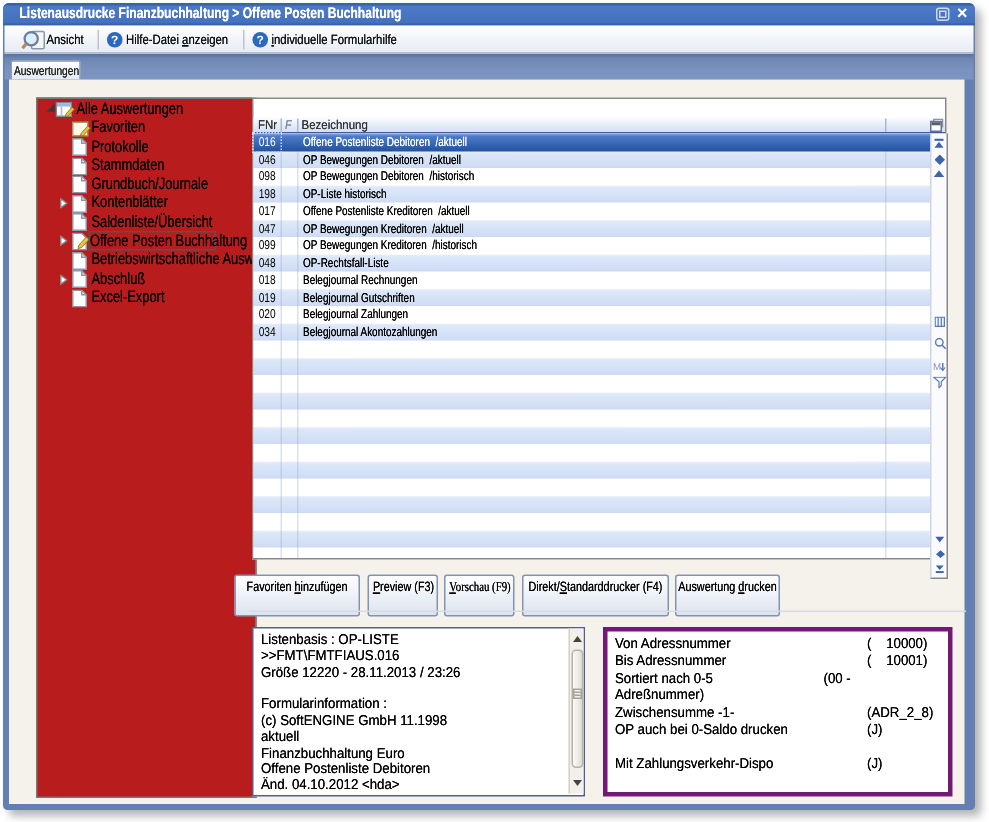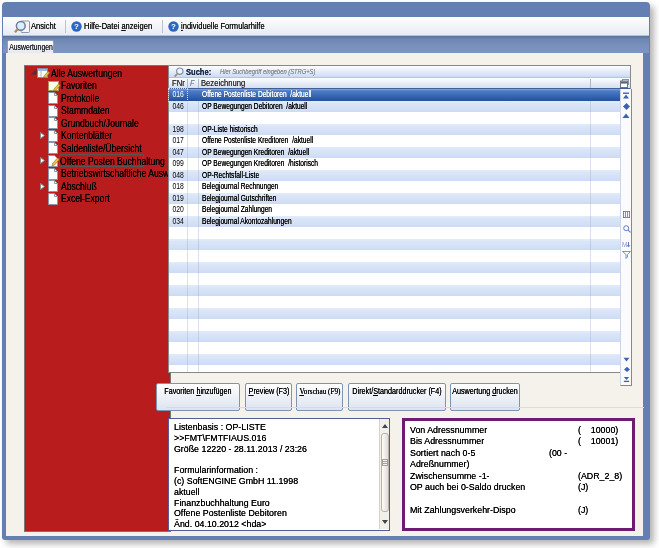--- a/index.html
+++ b/index.html
@@ -36,20 +36,26 @@
 .btn { position:absolute; top:330px; height:28px; background:linear-gradient(#fefefe,#dde4f0); border:1px solid #7f93b5; border-radius:2px; font-size:9px; font-family:"Liberation Sans",sans-serif; color:#000; text-align:center; line-height:13px; white-space:nowrap; }
 #pleft { position:absolute; left:162px; top:365px; width:222px; height:113px; background:#fff; border:1px solid #565a96; font-size:9.5px; color:#000; }
 #pright { position:absolute; left:396px; top:365px; width:233px; height:113px; background:#fff; border:3px solid #701a75; font-size:9.5px; color:#000; }
 #plsb { position:absolute; right:0; top:0; width:10px; height:110px; background:#f1f0ea; border-left:1px solid #d5d2c9; }
 .pl { position:absolute; left:5px; line-height:10.8px; }
 .pr { position:absolute; line-height:11.4px; }
 </style>
 </head>
 <body>
 <div id="win">
+  <div id="title"><span class="t" style="line-height:15px;">Listenausdrucke Finanzbuchhaltung &gt; Offene Posten Buchhaltung</span>
+    <div class="btns">
+        <div id="rest"></div>
+        <div id="clo">✕</div>
+      </div>
+  </div>
   <div id="toolbar">
     <svg style="position:absolute; left:11px; top:3px;" width="17" height="14" viewBox="0 0 17 14">
       <rect x="7" y="1" width="8.5" height="11.5" rx="1" fill="#f4f6f9" stroke="#8a97ad"></rect>
       <circle cx="6.8" cy="5.8" r="4.4" fill="#ddeefb" stroke="#6b7f9c" stroke-width="1.5"></circle>
       <line x1="3.5" y1="9.2" x2="1" y2="12.2" stroke="#b58a5a" stroke-width="2.2"></line>
     </svg>
     <span class="t84" style="position:absolute; left:27.5px; top:0; line-height:19px;">Ansicht</span>
     <div style="position:absolute; left:62px; top:3px; width:1px; height:13px; background:#b9c3d4;"></div>
     <svg style="position:absolute; left:68px; top:4px;" width="11" height="11" viewBox="0 0 11 11">
       <circle cx="5.5" cy="5.5" r="5.2" fill="#2d68c0"></circle>
@@ -134,28 +140,20 @@
           <path d="M6.5 0.5 L6.5 3.5 L9.5 3.5" fill="none" stroke="#8b96a8"></path>
         </svg>
       <span class="ti t" style="left:35.5px; top:113.5px;">Abschluß</span>
       <svg style="position:absolute; left:22.5px; top:126.6px;" width="10" height="12" viewBox="0 0 10 12">
           <path d="M0.5 0.5 L6.5 0.5 L9.5 3.5 L9.5 11.5 L0.5 11.5 Z" fill="#fff" stroke="#8b96a8"></path>
           <path d="M6.5 0.5 L6.5 3.5 L9.5 3.5" fill="none" stroke="#8b96a8"></path>
         </svg>
       <span class="ti t" style="left:35.5px; top:126.1px;">Excel-Export</span>
     </div>
     <div id="grid">
-      <div id="search">
-        <svg style="position:absolute; left:4px; top:1px;" width="12" height="11" viewBox="0 0 12 11">
-          <circle cx="6.8" cy="4.2" r="3.2" fill="#eef6fc" stroke="#7a8fae" stroke-width="1.2"></circle>
-          <line x1="4.2" y1="6.9" x2="1.6" y2="9.6" stroke="#b58a5a" stroke-width="1.7"></line>
-        </svg>
-        <span class="t84" style="position:absolute; left:17px; top:0; line-height:12px; font-weight:bold; color:#1c2c46;">Suche:</span>
-        <span class="t" style="position:absolute; left:50.5px; top:0; line-height:12px; font-style:italic; color:#8d8d8d; font-size:7.4px;">Hier Suchbegriff eingeben (STRG+S)</span>
-      </div>
       <div id="thead">
         <span class="t90" style="position:absolute; left:3px; top:0; line-height:10px;">FNr</span>
         <span class="t84" style="position:absolute; left:21px; top:0; line-height:10px; font-style:italic; color:#7d8ca6;">F</span>
         <span class="t90" style="position:absolute; left:32px; top:0; line-height:10px;">Bezeichnung</span>
         <div style="position:absolute; left:18px; top:1px; width:1px; height:9px; background:#aab8ce;"></div>
         <div style="position:absolute; left:29px; top:1px; width:1px; height:9px; background:#aab8ce;"></div>
         <div style="position:absolute; left:421px; top:1px; width:1px; height:9px; background:#aab8ce;"></div>
         <svg style="position:absolute; right:1.5px; top:1px;" width="9" height="9" viewBox="0 0 9 9">
           <rect x="2.5" y="0.5" width="6" height="5" fill="#f8f9fb" stroke="#8a93a5"></rect>
           <rect x="0.5" y="2" width="7" height="6.5" fill="#fdfdfe" stroke="#6a7385"></rect>
@@ -166,20 +164,24 @@
         <div class="cline" style="left:18px;"></div>
         <div class="cline" style="left:29px;"></div>
         <div class="cline" style="left:421px;"></div>
         <div class="row" id="selrow" style="top:0;">
           <span class="fnr" style="outline:1px dotted #cdf;"><span class="tc">016</span></span>
             <span class="bez t">Offene Postenliste Debitoren&nbsp; /aktuell</span>
         </div>
         <div class="row" style="top:11.5px;padding-left:20px;">
             <span class="fnr"><span class="tc">046</span></span>
             <span class="bez t">OP Bewegungen Debitoren&nbsp; /aktuell</span>
+          </div>
+        <div class="row" style="top:23px;">
+            <span class="fnr"><span class="tc">098</span></span>
+            <span class="bez t">OP Bewegungen Debitoren&nbsp; /historisch</span>
           </div>
         <div class="row" style="top:34.5px;">
             <span class="fnr"><span class="tc">198</span></span>
             <span class="bez t">OP-Liste historisch</span>
           </div>
         <div class="row" style="top:46px;">
             <span class="fnr"><span class="tc">017</span></span>
             <span class="bez t">Offene Postenliste Kreditoren&nbsp; /aktuell</span>
           </div>
         <div class="row" style="top:57.5px;">

